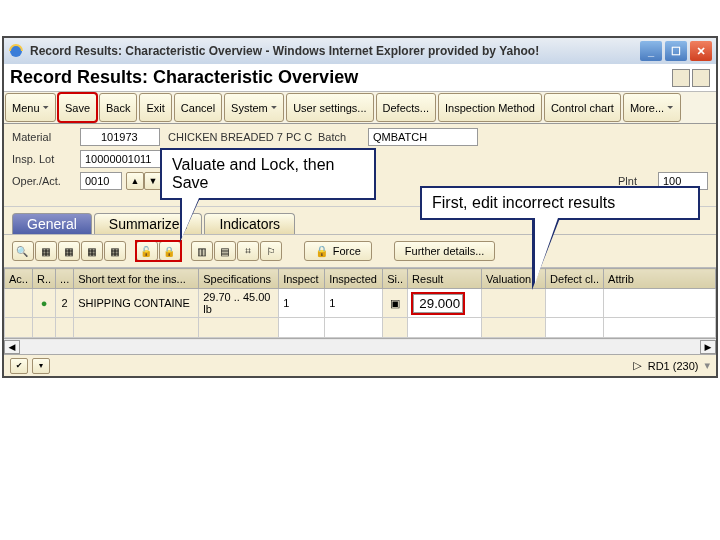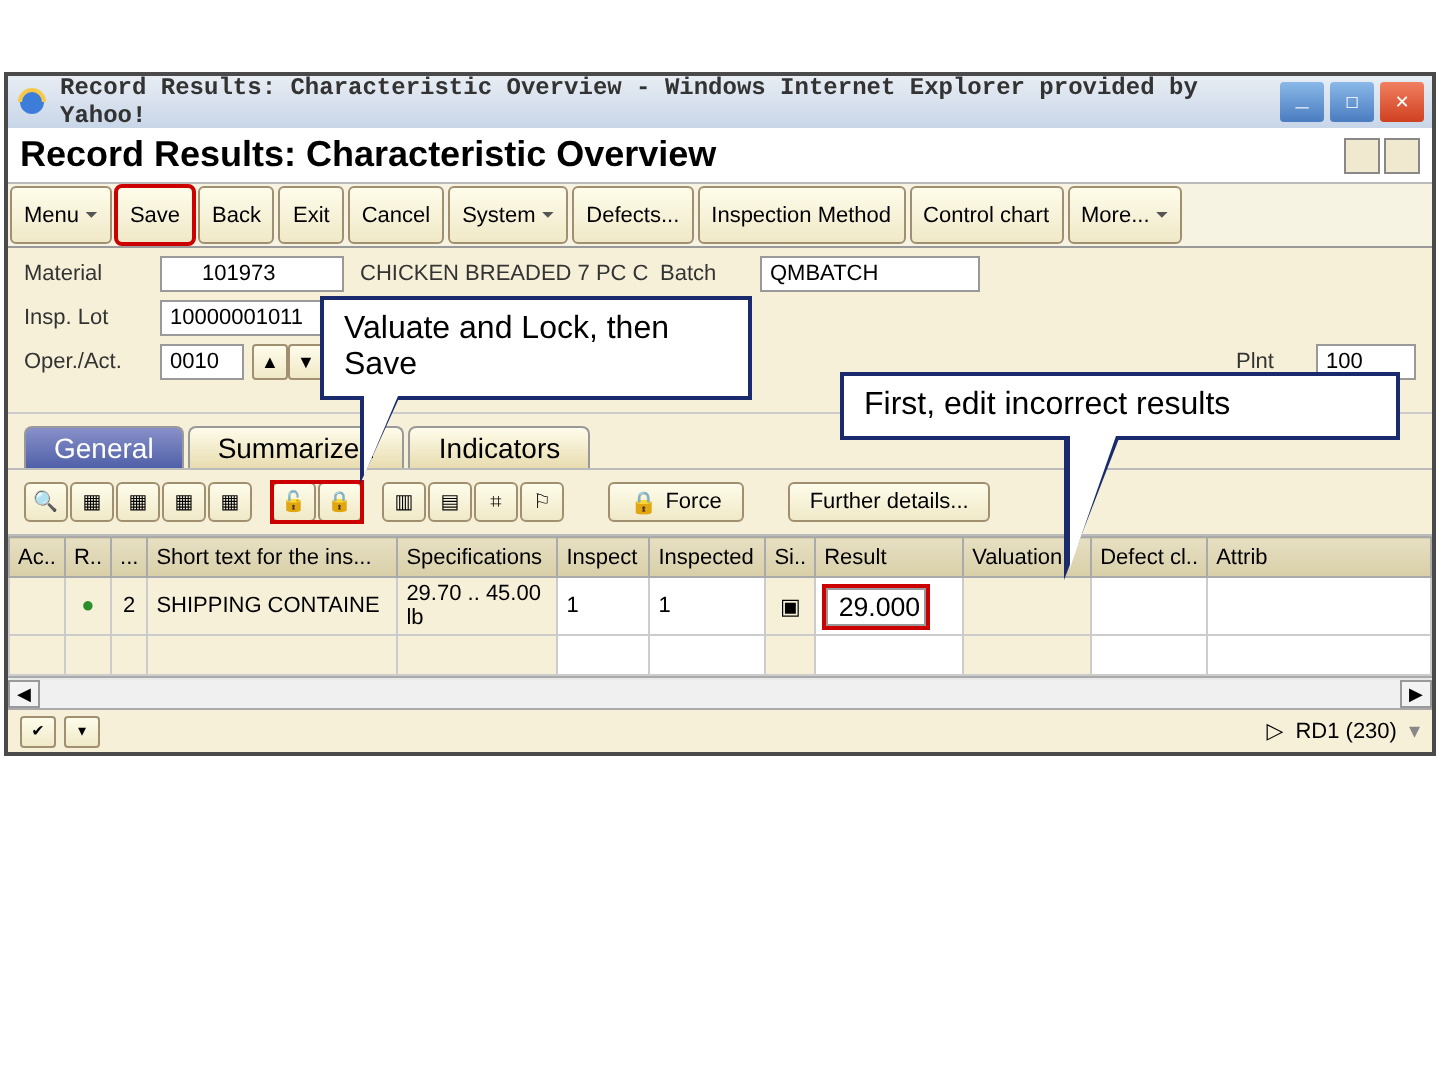--- a/index.html
+++ b/index.html
@@ -1,21 +1,21 @@
 <!DOCTYPE html>
 <html><head>
 <meta charset="utf-8">
 <style>
   * { box-sizing: border-box; margin: 0; padding: 0; }
   body { font-family: Tahoma, Arial, sans-serif; font-size: 11px; background: #fff; width: 720px; height: 540px; overflow: hidden; }
   
   .window { border: 2px solid #4a4a4a; width: 716px; margin: 36px 2px 0 2px; }
   
   
-  .titlebar { background: linear-gradient(#e8edf3, #c8d6e8); height: 26px; display: flex; align-items: center; padding: 0 4px; font-family: Liberation Mono, monospace; }
+  .titlebar { background: linear-gradient(#e8edf3, #c8d6e8); height: 26px; display: flex; align-items: center; padding: 0 4px; }
   .titlebar .ie-icon { width: 16px; height: 16px; margin-right: 6px; }
   .titlebar .title { flex: 1; font-size: 12px; color: #333; font-weight: bold; }
   .win-buttons { display: flex; gap: 3px; }
   .win-btn { width: 22px; height: 20px; display: flex; align-items: center; justify-content: center; border-radius: 2px; font-weight: bold; color: #fff; }
   .min-btn { background: linear-gradient(#8ab8e8, #4a7cc0); }
   .max-btn { background: linear-gradient(#8ab8e8, #4a7cc0); }
   .close-btn { background: linear-gradient(#f08060, #d04020); }
   
   
   .app-heading-row { display: flex; align-items: center; background: #fff; border-bottom: 1px solid #bbb; padding: 3px 6px; }
@@ -101,30 +101,31 @@
     </div>
   </div>
 
   <div class="menubar">
     <div class="mitem arrow">Menu</div>
     <div class="mitem highlight-red">Save</div>
     <div class="mitem">Back</div>
     <div class="mitem">Exit</div>
     <div class="mitem">Cancel</div>
     <div class="mitem arrow">System</div>
+    <div class="mitem">User settings...</div>
     <div class="mitem">Defects...</div>
     <div class="mitem">Inspection Method</div>
     <div class="mitem">Control chart</div>
     <div class="mitem arrow">More...</div>
   </div>
 
   <div class="form-area">
     <div class="form-row">
       <div class="form-label">Material</div>
-      <input class="form-input" style="width: 92px; padding-left: 20px;" value="101973">
+      <input class="form-input" style="width: 80px; padding-left: 20px;" value="101973">
       <div style="width:8px"></div>
       <div style="width:150px;overflow:hidden;font-size:11px;color:#333;">CHICKEN BREADED 7 PC C</div>
       <div class="form-label" style="width:50px">Batch</div>
       <input class="form-input" style="width: 110px;" value="QMBATCH">
     </div>
     <div class="form-row">
       <div class="form-label">Insp. Lot</div>
       <input class="form-input" style="width: 112px;" value="10000001011">
     </div>
     <div class="form-row">

